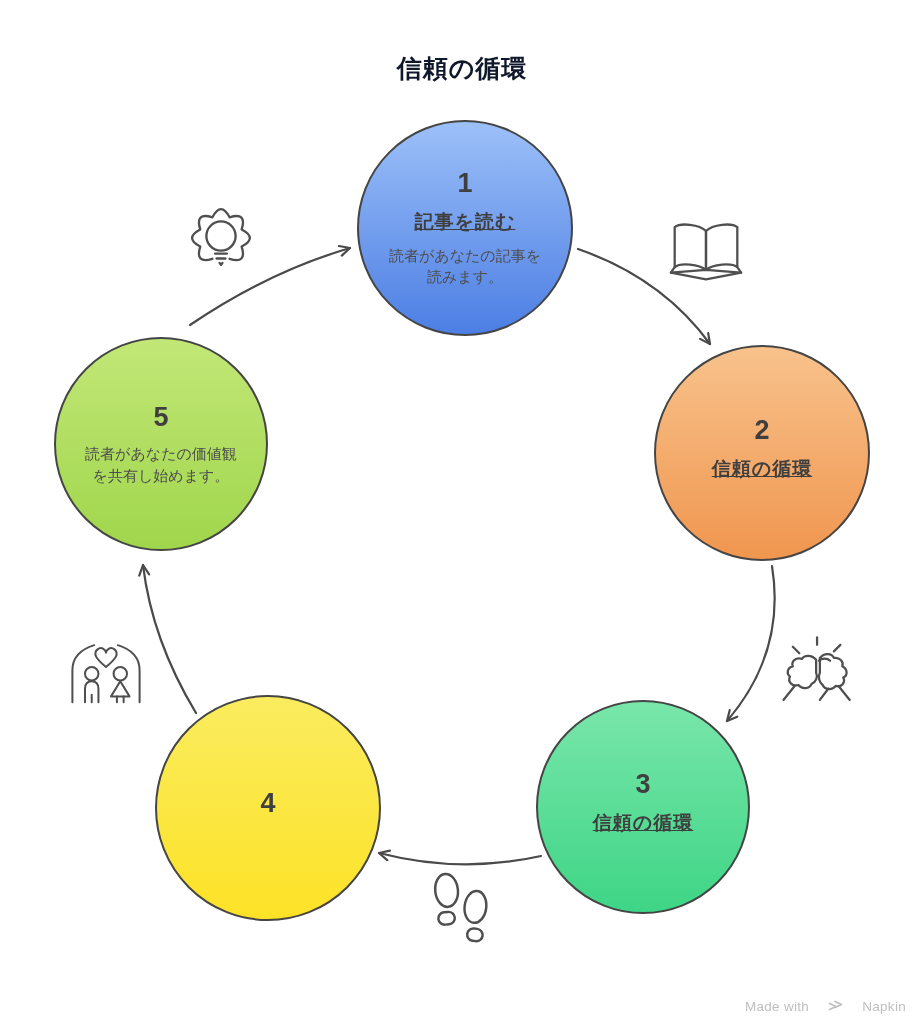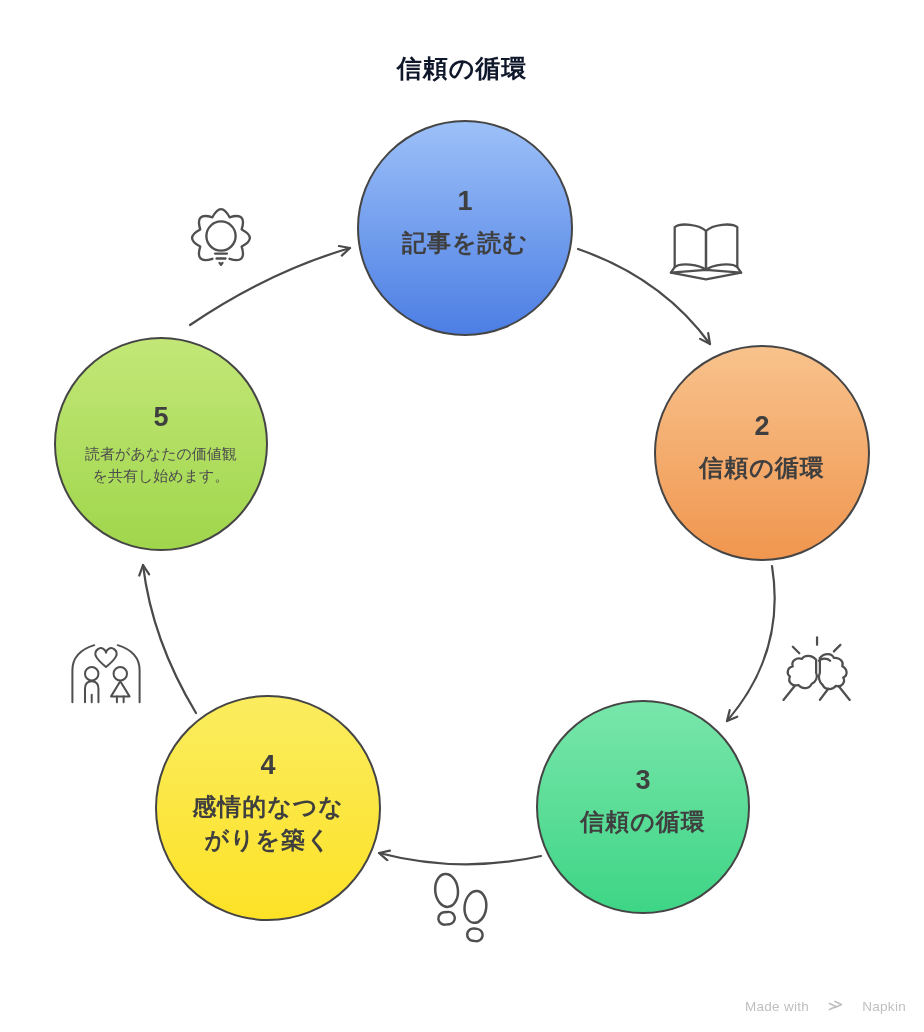--- a/index.html
+++ b/index.html
@@ -5,22 +5,22 @@
   html,body{margin:0;padding:0;background:#ffffff;}
   body{font-family:"Liberation Sans","DejaVu Sans",sans-serif;}
   .canvas{position:relative;width:924px;height:1032px;background:#ffffff;overflow:hidden;}
   .diagram-title{position:absolute;left:0;top:52px;width:100%;text-align:center;
     font-size:25px;font-weight:bold;color:#0f172a;letter-spacing:1px;}
   .arrow-layer{position:absolute;left:0;top:0;width:924px;height:1032px;pointer-events:none;}
   .node{position:absolute;border-radius:50%;border:2.5px solid #454545;
     display:flex;flex-direction:column;align-items:center;justify-content:center;
     text-align:center;box-sizing:border-box;padding:0 26px;}
   .node .num{font-size:27px;font-weight:bold;color:#3f3f3f;margin-bottom:10px;}
-  .node .node-title{font-size:24px;font-weight:bold;color:#3f3f3f;line-height:1.35;
-    letter-spacing:1px;margin-bottom:10px;}
+  .node .node-title{font-size:19px;font-weight:bold;color:#3f3f3f;line-height:1.35;
+    letter-spacing:1px;margin-bottom:10px;text-decoration:underline;}
   .node .node-desc{font-size:15px;color:#4d4d4d;line-height:1.45;}
   .icon{position:absolute;}
   .icon svg{overflow:visible;display:block;}
   .footer{position:absolute;right:18px;bottom:18px;display:flex;align-items:center;
     gap:19px;font-size:13.5px;color:#bfbfbf;letter-spacing:.3px;}
 </style>
 </head>
 <body>
 
 <div class="canvas">
@@ -36,35 +36,35 @@
     <path class="arrow" d="M190,325 Q268,272 350,248" fill="none" stroke="#4A4A4A" stroke-width="2.2" stroke-linecap="round" marker-end="url(#ah)"></path>
     <path class="arrow" d="M578,249 Q662,278 710,344" fill="none" stroke="#4A4A4A" stroke-width="2.2" stroke-linecap="round" marker-end="url(#ah)"></path>
     <path class="arrow" d="M772,566 Q786,652 727,721" fill="none" stroke="#4A4A4A" stroke-width="2.2" stroke-linecap="round" marker-end="url(#ah)"></path>
     <path class="arrow" d="M541,856 Q460,874 379,853" fill="none" stroke="#4A4A4A" stroke-width="2.2" stroke-linecap="round" marker-end="url(#ah)"></path>
     <path class="arrow" d="M196,713 Q152,640 143,565" fill="none" stroke="#4A4A4A" stroke-width="2.2" stroke-linecap="round" marker-end="url(#ah)"></path>
   </svg>
 
   <div class="node" style="left: 357px; top: 120px; width: 216px; height: 216px; background: linear-gradient(rgb(156, 192, 248) 0%, rgb(76, 126, 228) 100%); border-color: rgb(69, 69, 69);">
     <div class="num">1</div>
     <div class="node-title">記事を読む</div>
+    <div class="node-desc">読者があなたの記事を読みます。</div>
   </div>
 
   <div class="node" style="left: 654px; top: 345px; width: 216px; height: 216px; background: linear-gradient(rgb(248, 194, 140) 0%, rgb(240, 150, 79) 100%); border-color: rgb(69, 69, 69);">
     <div class="num">2</div>
     <div class="node-title">信頼の循環</div>
   </div>
 
   <div class="node" style="left: 536px; top: 700px; width: 214px; height: 214px; background: linear-gradient(rgb(121, 230, 170) 0%, rgb(62, 213, 134) 100%); border-color: rgb(69, 69, 69);">
     <div class="num">3</div>
     <div class="node-title">信頼の循環</div>
   </div>
 
   <div class="node" style="left: 155px; top: 695px; width: 226px; height: 226px; background: linear-gradient(rgb(250, 236, 95) 0%, rgb(253, 226, 38) 100%); border-color: rgb(69, 69, 69);">
     <div class="num">4</div>
-    <div class="node-title">感情的なつながりを築く</div>
   </div>
 
   <div class="node" style="left: 54px; top: 337px; width: 214px; height: 214px; background: linear-gradient(rgb(194, 231, 119) 0%, rgb(160, 214, 76) 100%); border-color: rgb(69, 69, 69);">
     <div class="num">5</div>
     <div class="node-desc">読者があなたの価値観を共有し始めます。</div>
   </div>
 
   <div class="icon" style="left:182px;top:202px;width:78px;">
     <svg width="78" height="72" viewBox="0 0 80 72" fill="none" stroke="#4F4F4F" stroke-width="2.4" stroke-linecap="round" stroke-linejoin="round">
       <path d="M48.8,57.3 Q66.9,62.9 61.2,44.8 Q78,36 61.2,27.2 Q66.9,9.1 48.8,14.8 Q40,-2 31.2,14.8 Q13.1,9.1 18.7,27.2 Q2,36 18.7,44.8 Q13.1,62.9 31.2,57.3"></path>

